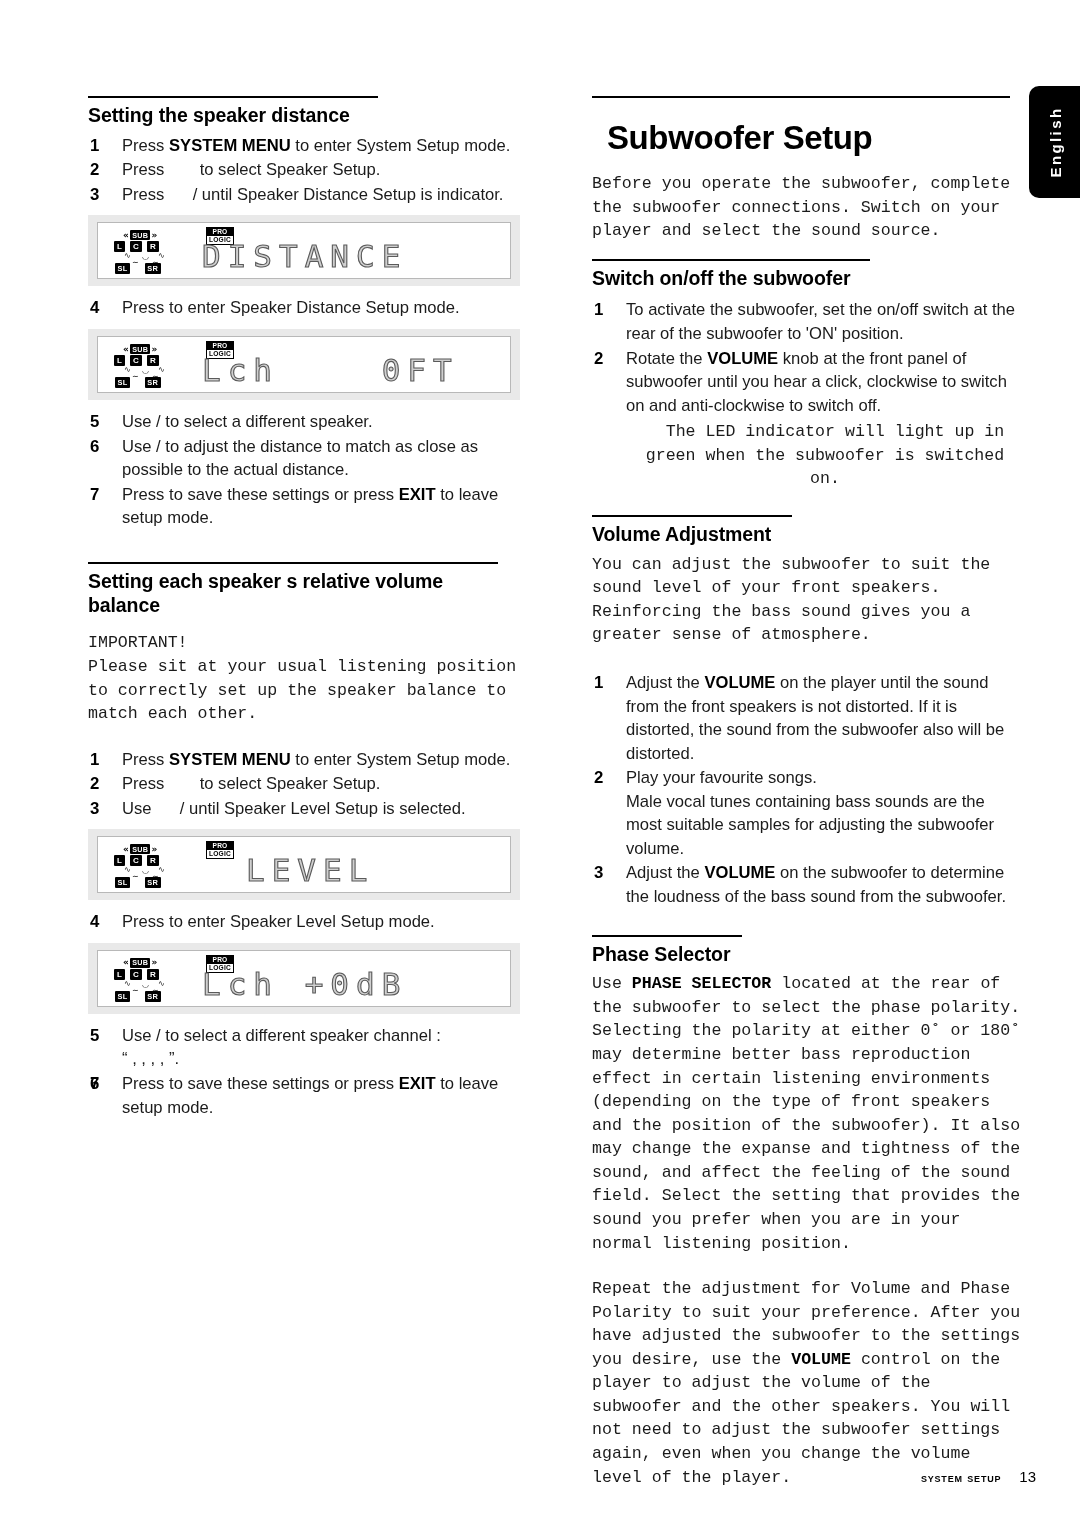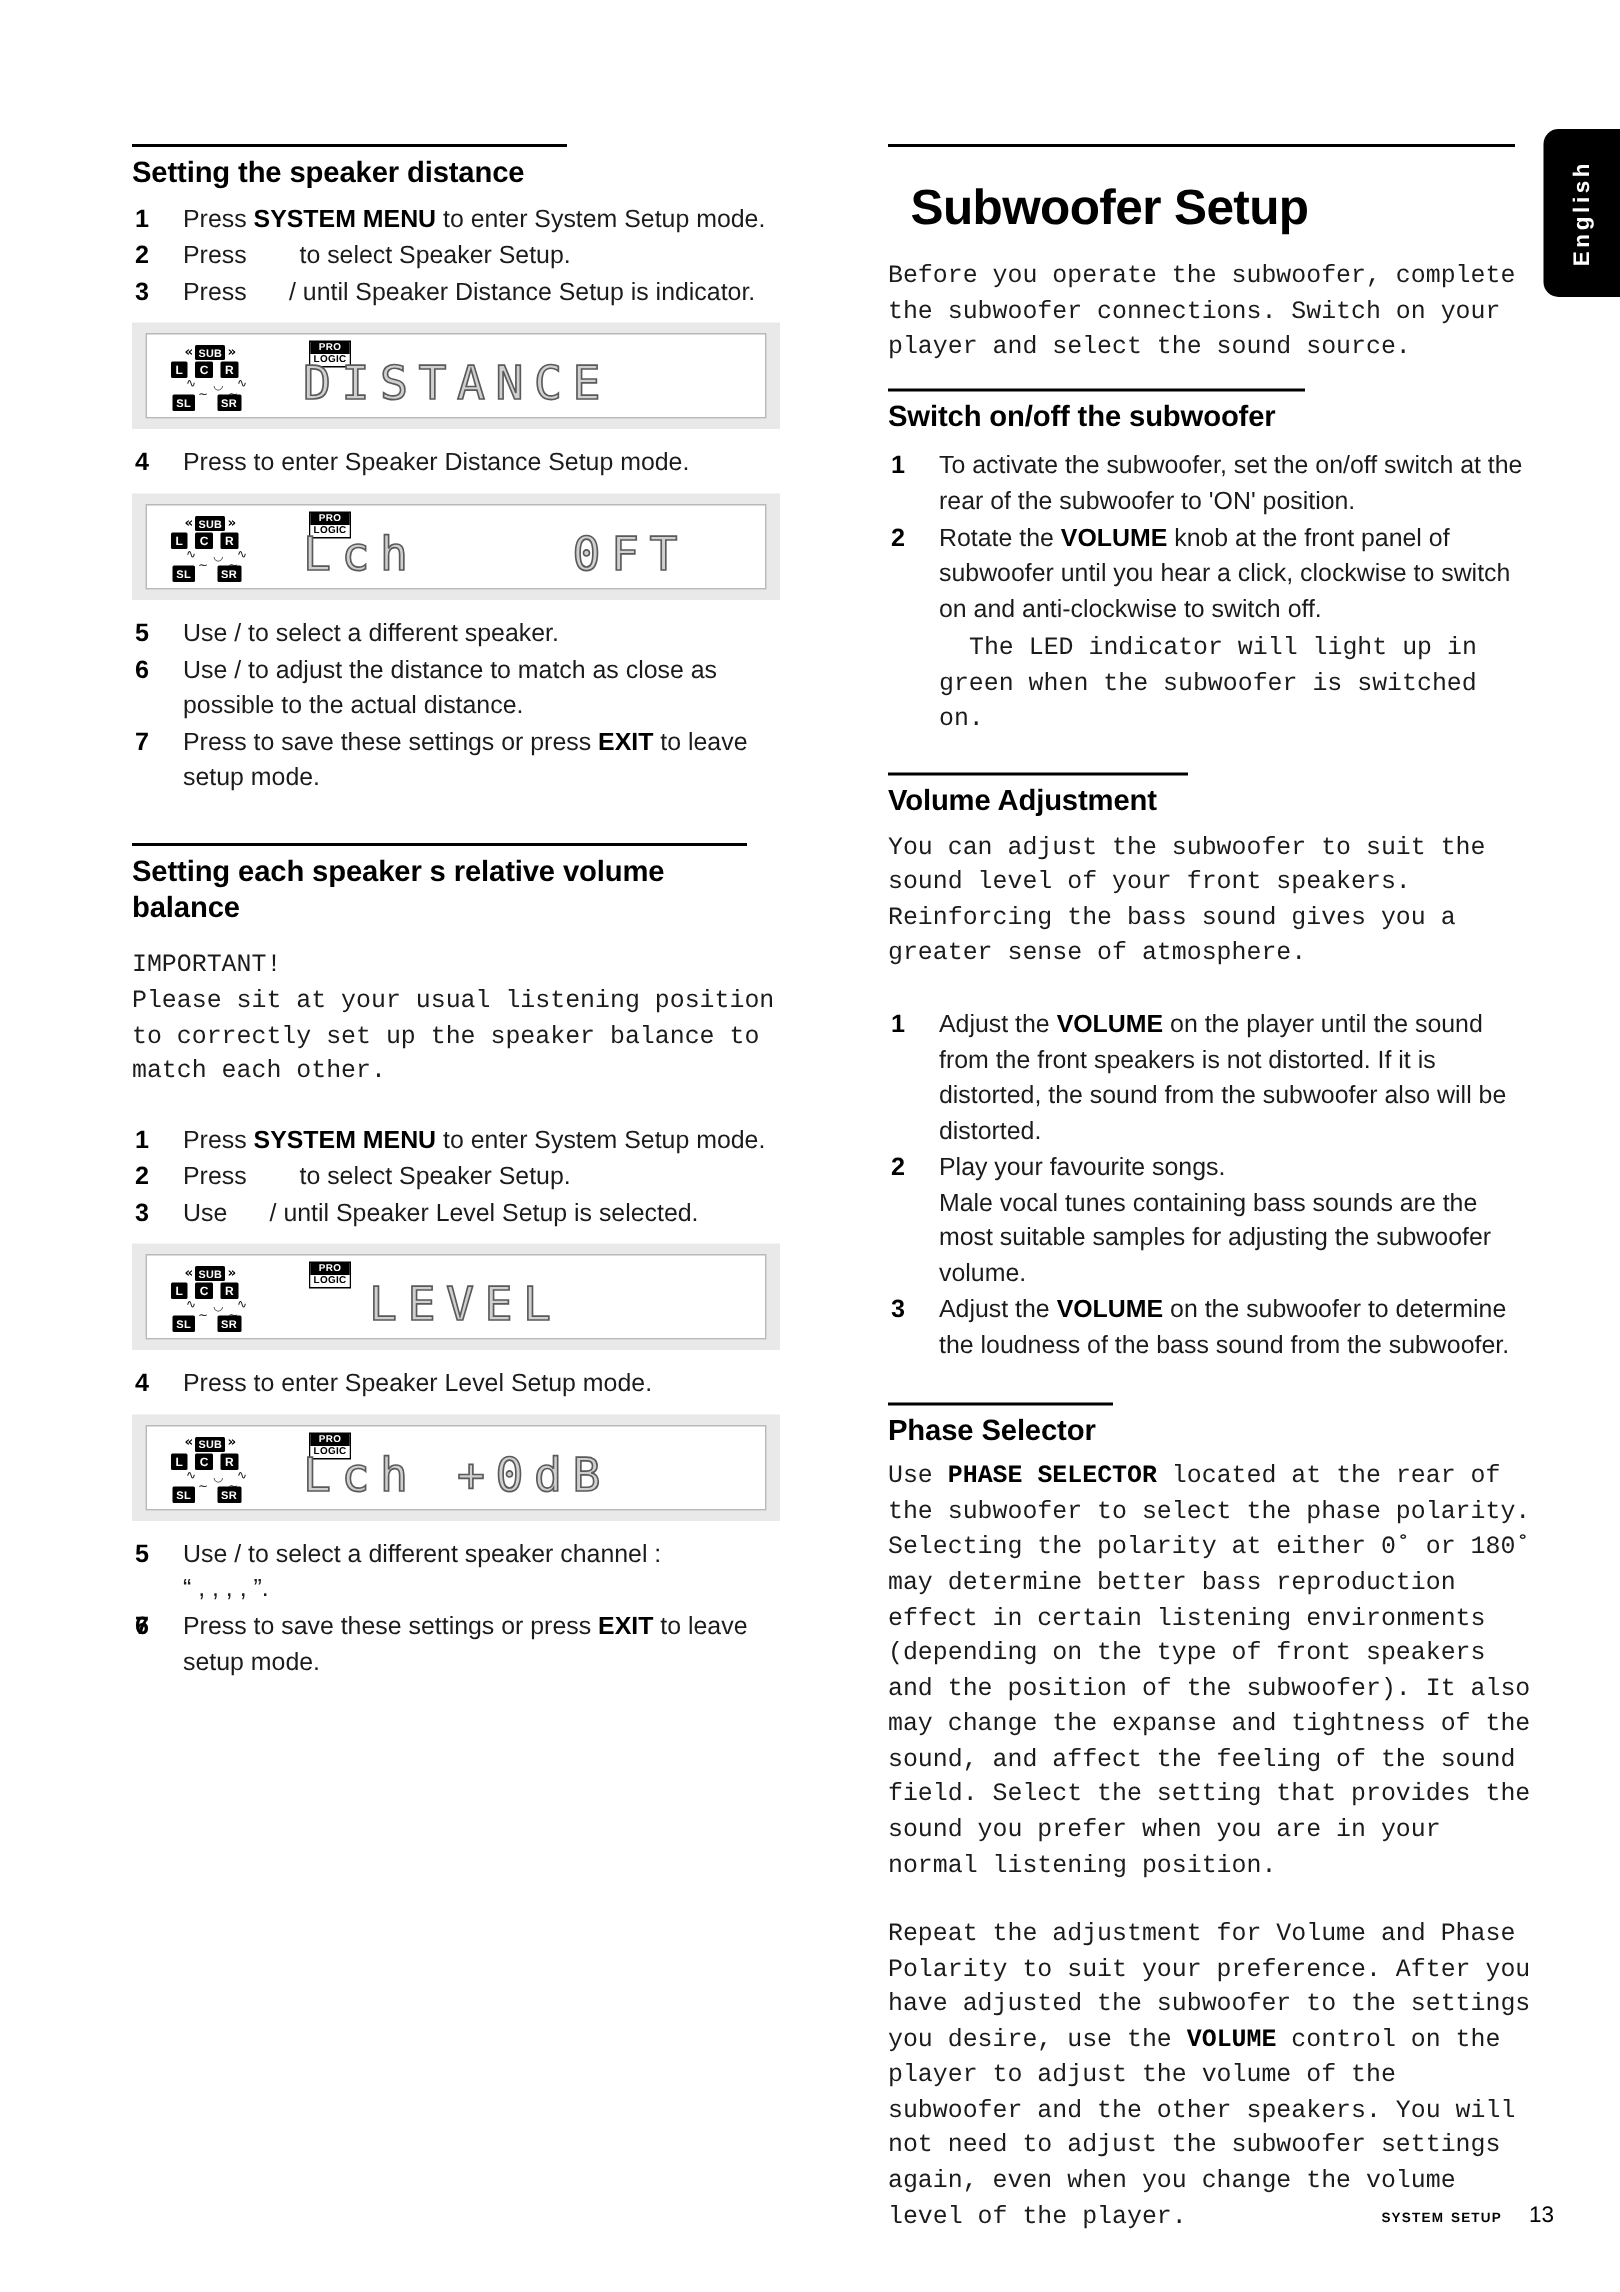--- a/index.html
+++ b/index.html
@@ -83,21 +83,21 @@
   
   .body-txt {
     font-family: "Liberation Sans", sans-serif;
     font-size: 16.6px;
     line-height: 1.42;
     color: #1b1b1b;
     margin: 0;
   }
   .para { margin: 3px 0 0 0; font-family: Liberation Mono, monospace; }
   .para.tight { margin-top: 0; }
-  .para.indent-first { text-indent: 20px; }
+  .para.indent-first { text-indent: 20px; text-align: center; }
 
   b, .bold { font-weight: bold; color: #000; }
 
   
   ol.steps {
     list-style: none;
     margin: 4px 0 0 0;
     padding: 0;
   }
   ol.steps > li {

